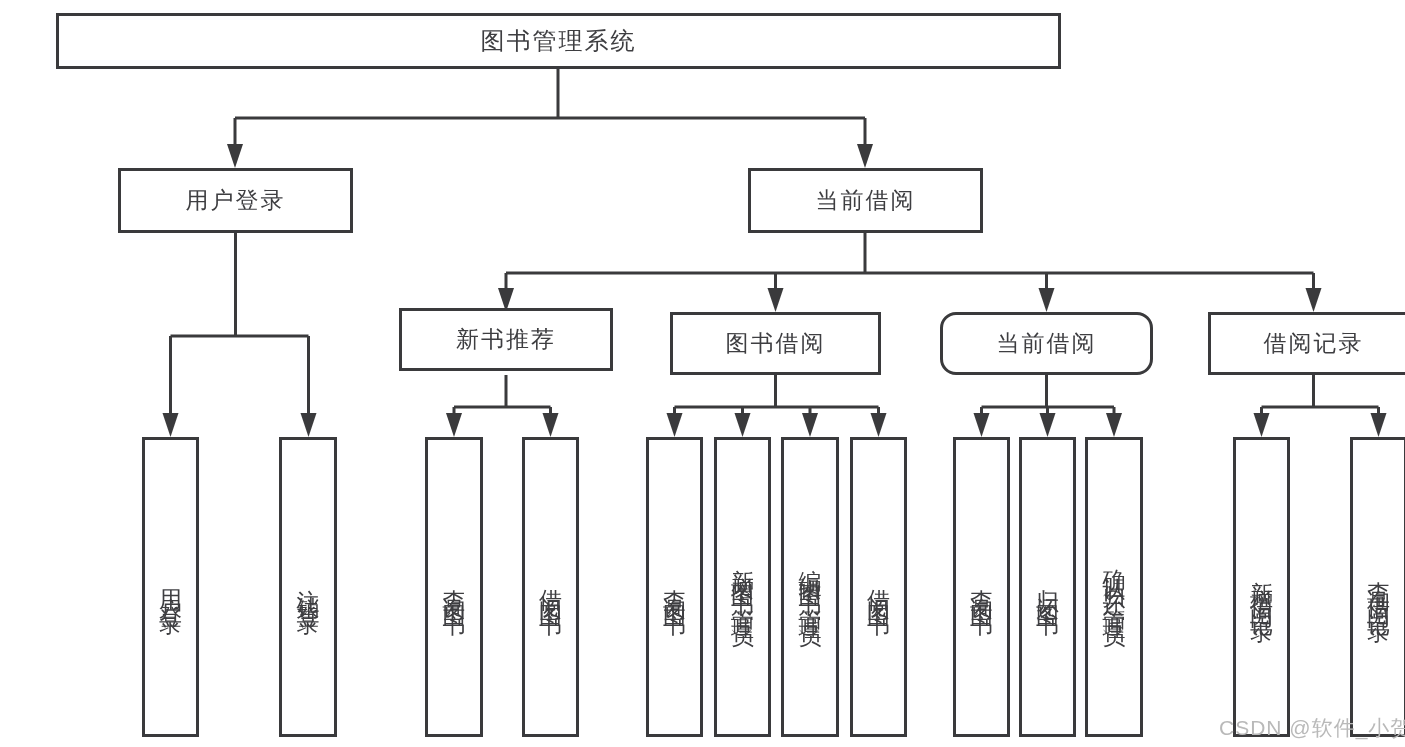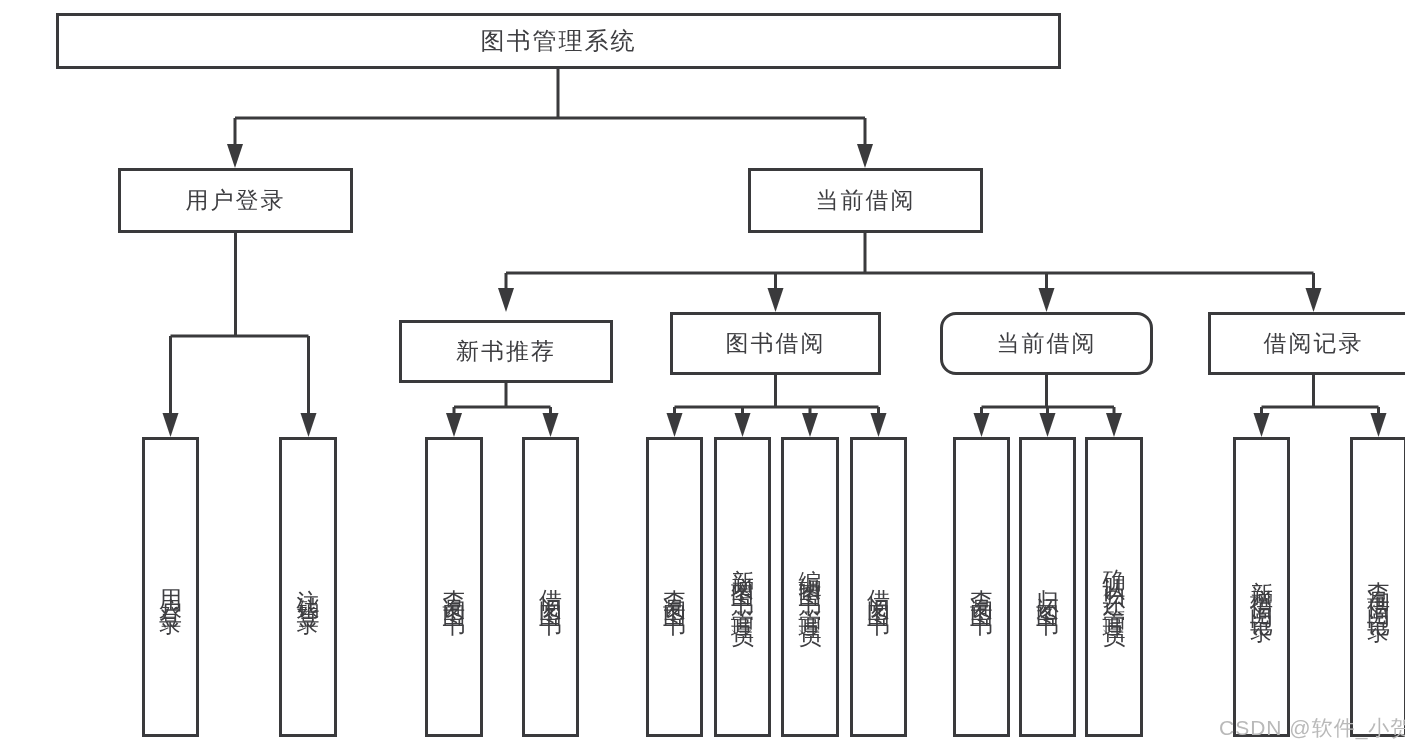--- a/index.html
+++ b/index.html
@@ -83,21 +83,21 @@
     <span>图书管理系统</span>
   </div>
 
   <div class="node" style="left:82px;top:168px;width:235px;height:65px;">
     <span>用户登录</span>
   </div>
   <div class="node" style="left:712px;top:168px;width:235px;height:65px;">
     <span>当前借阅</span>
   </div>
 
-  <div class="node" style="left:363px;top:320px;width:214px;height:63px;">
+  <div class="node" style="left:363px;top:308px;width:214px;height:63px;">
     <span>新书推荐</span>
   </div>
   <div class="node" style="left:634px;top:312px;width:211px;height:63px;">
     <span>图书借阅</span>
   </div>
   <div class="node" style="left:904px;top:312px;width:213px;height:63px;border-radius:16px;">
     <span>当前借阅</span>
   </div>
   <div class="node" style="left:1172px;top:312px;width:211px;height:63px;">
     <span>借阅记录</span>

